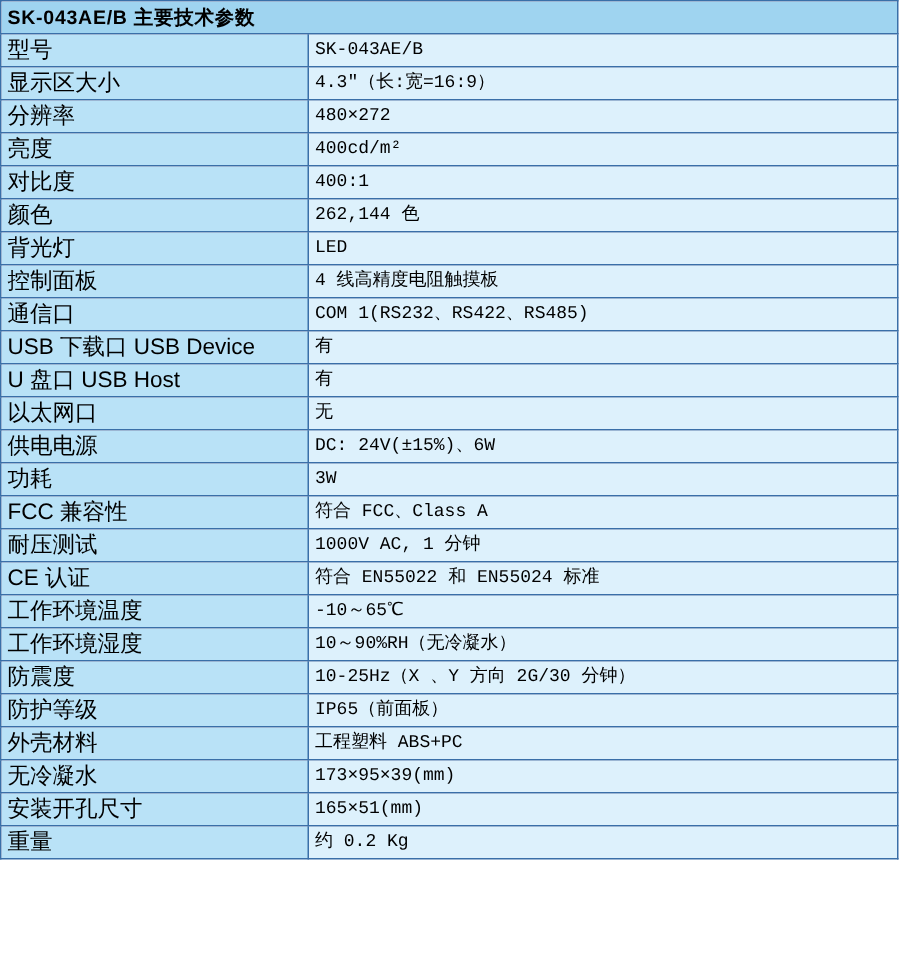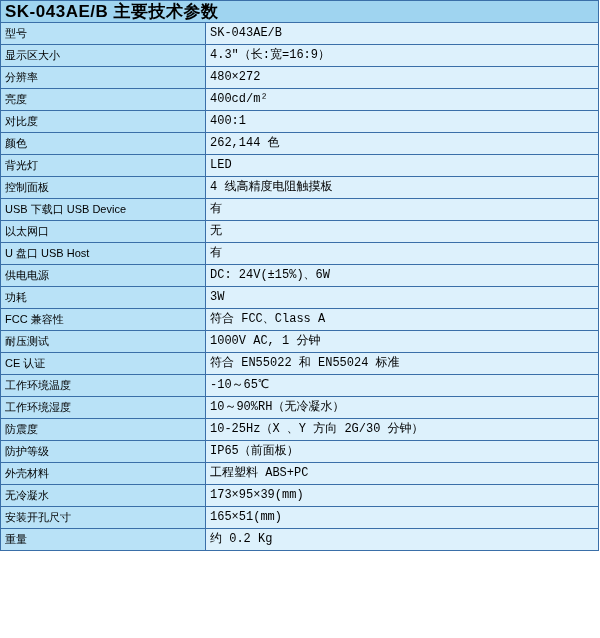--- a/index.html
+++ b/index.html
@@ -16,30 +16,30 @@
     width: 598px;
     margin: 0;
     border-collapse: collapse;
     table-layout: fixed;
     border: 1px solid #3a6fa8;
   }
   .spec-table td {
     border: 1px solid #3a6fa8;
     height: 21px;
     padding: 0 4px;
-    font-size: 11px;
+    font-size: 15px;
     line-height: 21px;
     color: #000000;
     white-space: nowrap;
     overflow: hidden;
   }
   .title-row td {
     background: #9fd4f0;
     font-weight: bold;
-    font-size: 17px;
+    font-size: 13px;
     letter-spacing: 0.5px;
   }
   td.label {
     width: 205px;
     background: #b9e2f7;
   }
   td.value {
     background: #ddf1fc;
     font-family: "Liberation Mono", "DejaVu Sans Mono", monospace;
     font-size: 12px;
@@ -84,30 +84,34 @@
     </tr>
     <tr>
       <td class="label">背光灯</td>
       <td class="value">LED</td>
     </tr>
     <tr>
       <td class="label">控制面板</td>
       <td class="value">4 线高精度电阻触摸板</td>
     </tr>
     <tr>
+      <td class="label">通信口</td>
+      <td class="value">COM 1(RS232、RS422、RS485)</td>
+    </tr>
+    <tr>
       <td class="label">USB 下载口 USB Device</td>
+      <td class="value">有</td>
+    </tr>
+    <tr>
+      <td class="label">U 盘口 USB Host</td>
       <td class="value">有</td>
     </tr>
     <tr>
       <td class="label">以太网口</td>
       <td class="value">无</td>
-    </tr>
-    <tr>
-      <td class="label">U 盘口 USB Host</td>
-      <td class="value">有</td>
     </tr>
     <tr>
       <td class="label">供电电源</td>
       <td class="value">DC: 24V(±15%)、6W</td>
     </tr>
     <tr>
       <td class="label">功耗</td>
       <td class="value">3W</td>
     </tr>
     <tr>

